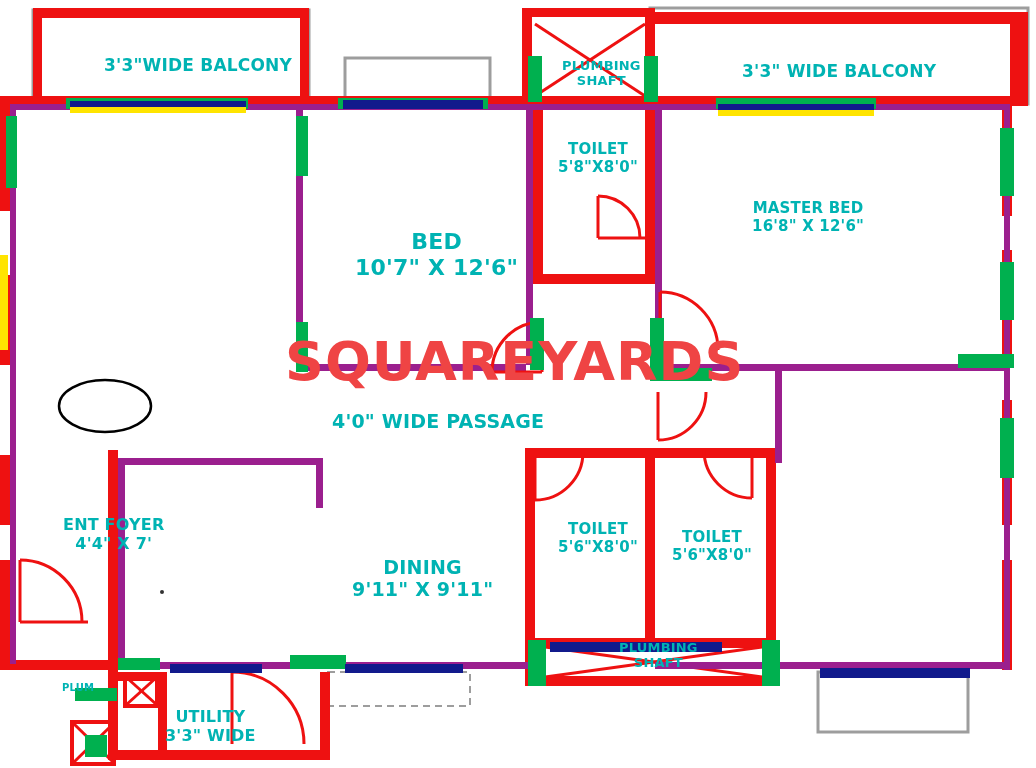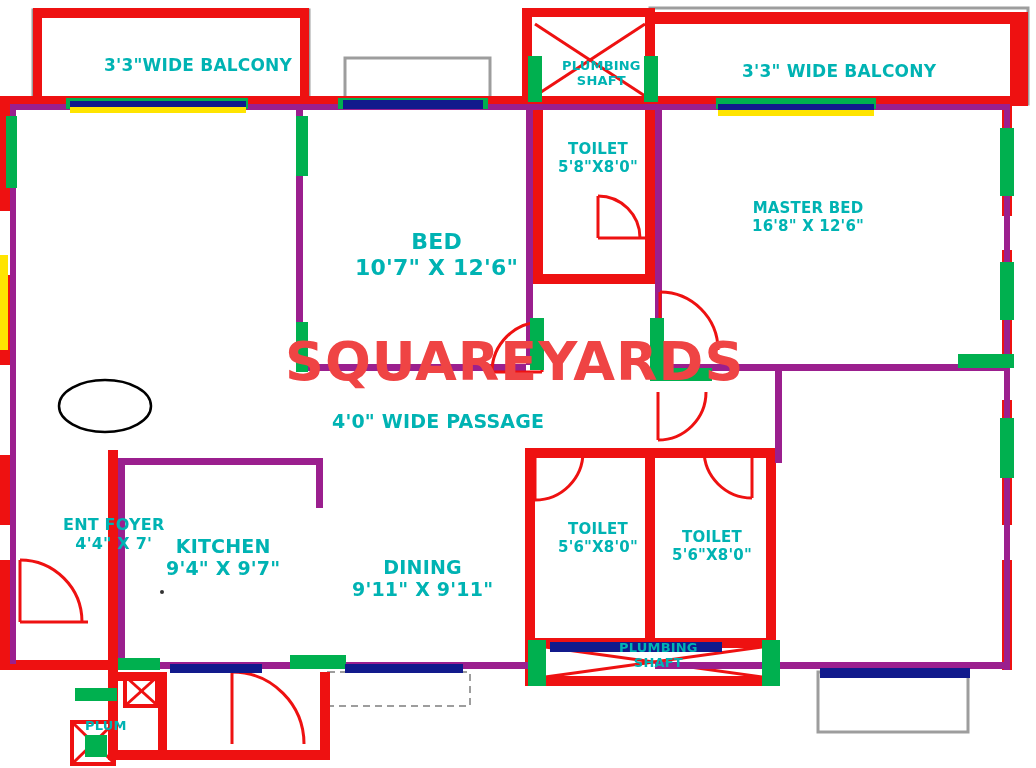--- a/index.html
+++ b/index.html
@@ -209,29 +209,29 @@
     <span>4'4" X 7'</span>
   </div>
   <div class="lbl" style="left:558px; top:521px; font-size:15px;">
     <span>TOILET</span>
     <span>5'6"X8'0"</span>
   </div>
   <div class="lbl" style="left:672px; top:529px; font-size:15px;">
     <span>TOILET</span>
     <span>5'6"X8'0"</span>
   </div>
-  <div class="lbl" style="left:166px; top:535px; font-size:19px;">
-    <span>KITCHEN</span>
-    <span>9'4" X 9'7"</span>
-  </div>
   <div class="lbl" style="left:352px; top:556px; font-size:19px;">
     <span>DINING</span>
     <span>9'11" X 9'11"</span>
   </div>
   <div class="lbl" style="left:619px; top:640px; font-size:13px;">
     <span>PLUMBING</span>
     <span>SHAFT</span>
   </div>
-  <div class="lbl" style="left:62px; top:718px; font-size:13px;margin-left:23px;">
+  <div class="lbl" style="left:62px; top:682px; font-size:10px;">
     <span>PLUM</span>
   </div>
+  <div class="lbl" style="left:165px; top:708px; font-size:16px;">
+    <span>UTILITY</span>
+    <span>3'3" WIDE</span>
+  </div>
 
 </div>
 
 </body></html>

